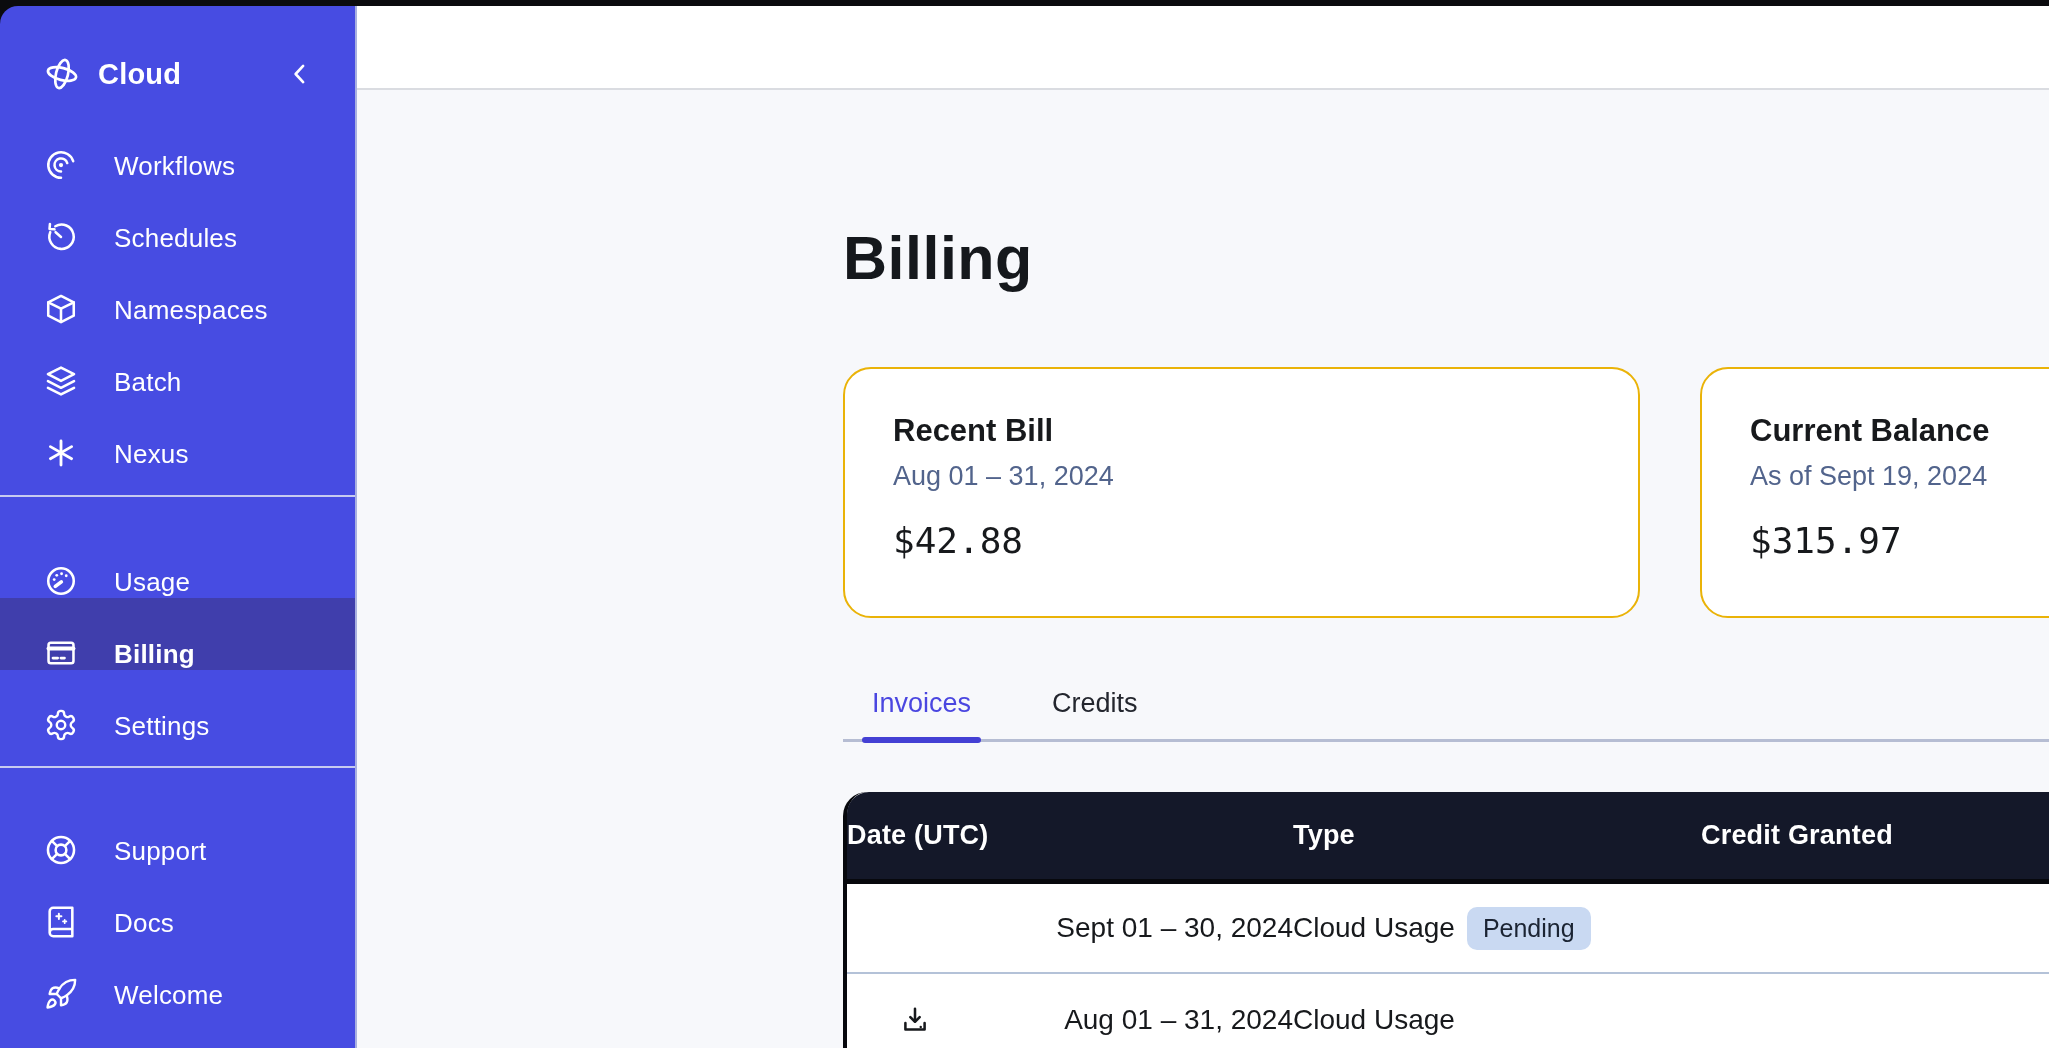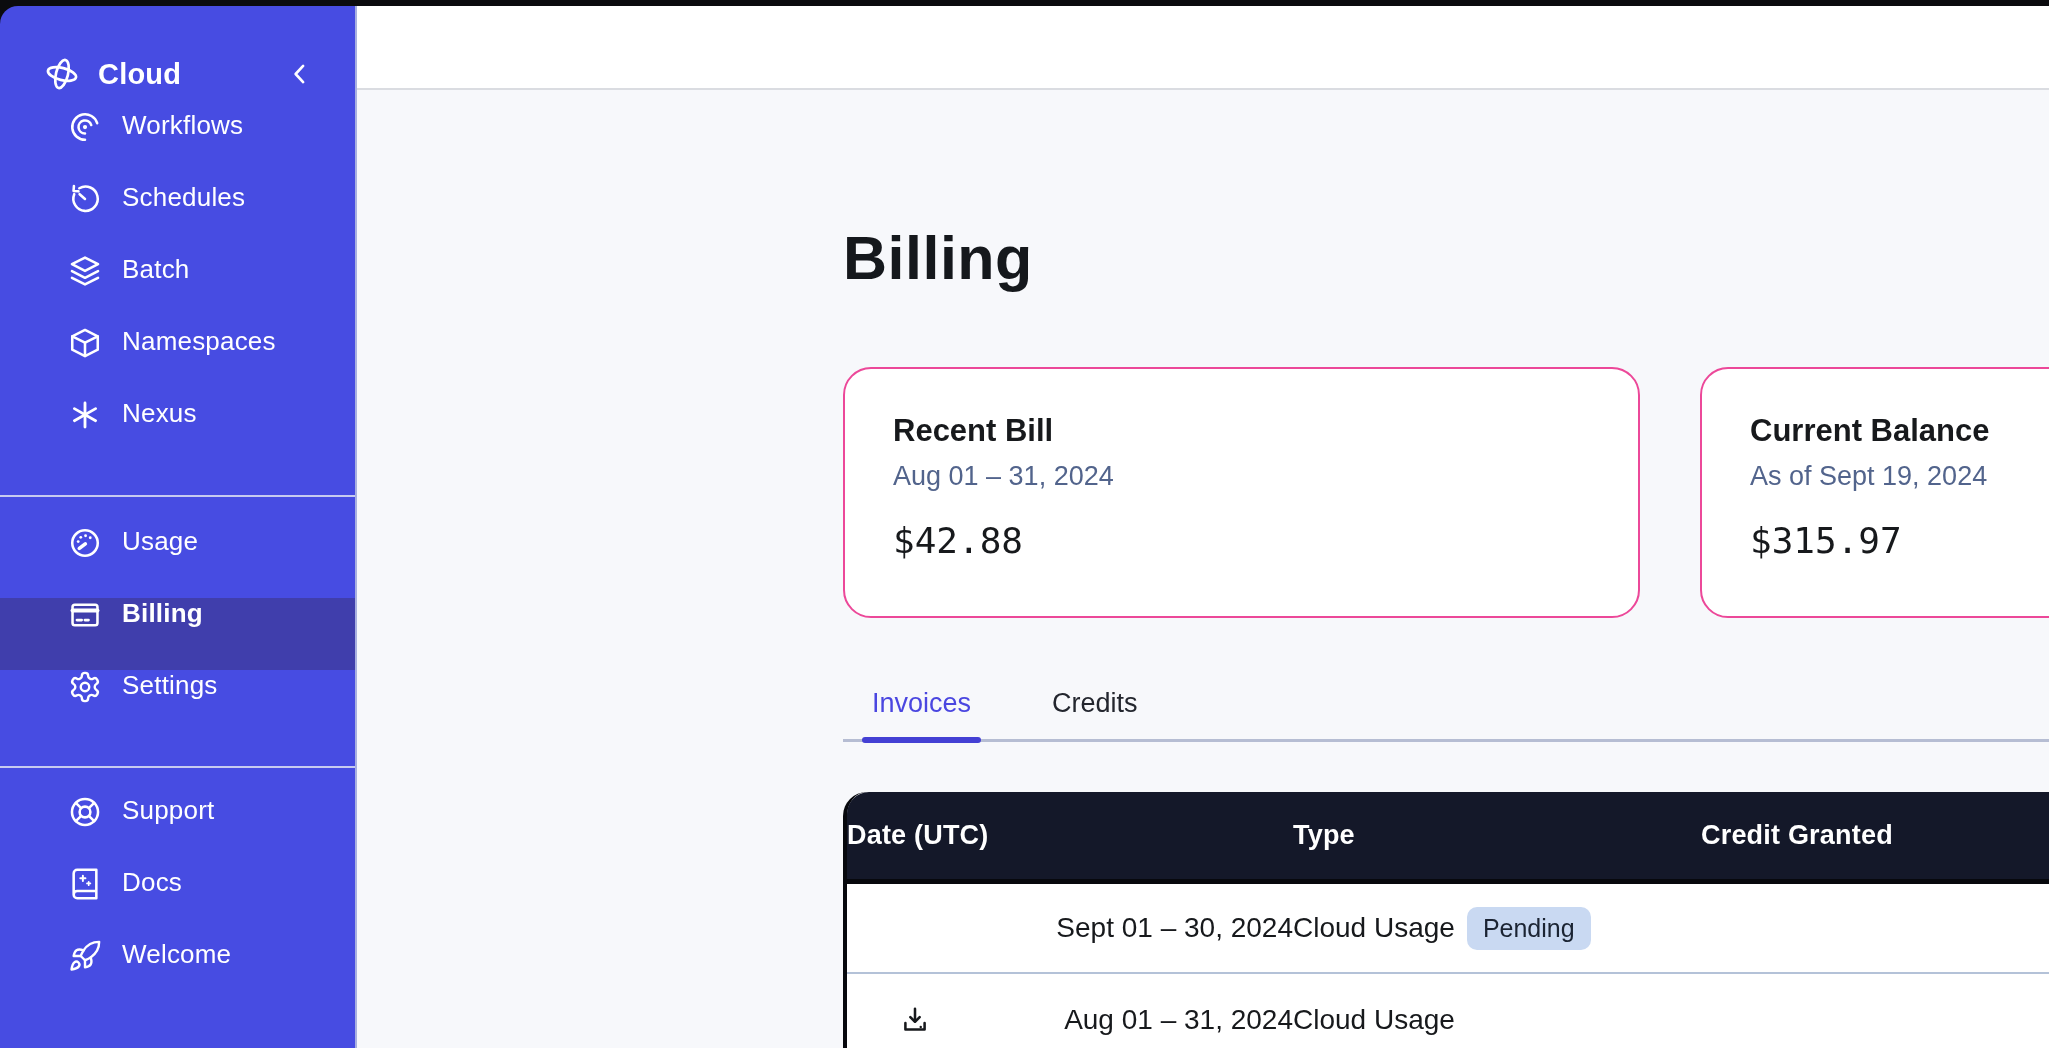--- a/index.html
+++ b/index.html
@@ -11,22 +11,22 @@
 
   
   .sidebar { width: 357px; flex: 0 0 357px; background: #474ce2;
              border-right: 2px solid #a9b0e0; padding-top: 32px; color: #fff; }
   .side-header { height: 72px; display: flex; align-items: center;
                  padding: 0 40px 0 44px; }
   .side-header .logo-wrap { width: 36px; height: 36px; margin-right: 18px; flex: 0 0 auto; }
   .side-header .label { font-size: 29px; font-weight: 700; letter-spacing: .2px; flex: 1; }
   .collapse { width: 30px; height: 30px; cursor: pointer; }
 
-  .nav-item { height: 72px; display: flex; align-items: flex-start; padding: 0 20px 0 68px;
-              cursor: pointer; }
+  .nav-item { height: 72px; display: flex; align-items: flex-end; padding: 0 20px 0 44px;
+              cursor: pointer; gap: 16px; }
   .nav-item .ico { width: 34px; height: 34px; margin-right: 20px; flex: 0 0 auto; }
   .nav-item .label { font-size: 26px; font-weight: 400; letter-spacing: .2px; }
   .nav-item.active { background: #403eac; }
   .nav-item.active .label { font-weight: 700; }
 
   .side-divider { height: 2px; background: #c7cbf0; border: 0; }
   .divider-a { margin: 25px 0 29px 0; }
   .divider-b { margin: 24px 0 27px 0; }
 
   svg.white-icon { stroke: #ffffff; fill: none; stroke-width: 1.8;
@@ -35,21 +35,21 @@
   
   .main { position: relative; width: 1692px; height: 100%;
           background: #f7f8fb; overflow: hidden; }
   .topbar { height: 84px; background: #ffffff; border-bottom: 2px solid #dadce1; }
   .content { padding-left: 486px; width: 2090px; }
 
   .page-title { margin-top: 138px; font-size: 61px; font-weight: 700;
                 color: #15181c; line-height: 1; letter-spacing: .5px; }
 
   .cards { display: flex; gap: 60px; margin-top: 78px; }
-  .card { width: 797px; height: 251px; background: #fff; border: 2px solid #ec4899;
+  .card { width: 797px; height: 251px; background: #fff; border: 2px solid #eab308;
           border-radius: 28px; padding: 44px 48px; flex: 0 0 auto; }
   .card-title { font-size: 31px; font-weight: 700; color: #17191c; }
   .card-period { font-size: 27px; color: #52648c; margin-top: 12px; }
   .card-amount { font-size: 36px; color: #17191c; margin-top: 28px;
                  font-family: "DejaVu Sans Mono", monospace; }
 
   .tabs { display: flex; gap: 44px; margin-top: 70px; width: 1600px;
           border-bottom: 3px solid #b6bdd3; }
   .tab { font-size: 27px; padding: 0 8px 20px 8px; color: #23262e; cursor: pointer;
          position: relative; margin-left: 21px; }
@@ -116,37 +116,37 @@
           <polyline points="4.2,2.8 3.9,6.3 7.4,6.6"></polyline>
           <path d="M12 12 8.2 8.6"></path>
         </svg>
       </span>
       <span class="label">Schedules</span>
     </div>
 
     <div class="nav-item">
       <span class="ico">
         <svg class="white-icon" width="34" height="34" viewBox="0 0 24 24">
+          <path d="M21 7.3 12 2.8 3 7.3v9.4l9 4.5 9-4.5V7.3z"></path>
+          <path d="M3 7.3l9 4.5 9-4.5"></path>
+          <path d="M12 11.8v9.4"></path>
+        </svg>
+      </span>
+      <span class="label">Namespaces</span>
+    </div>
+
+    <div class="nav-item">
+      <span class="ico">
+        <svg class="white-icon" width="34" height="34" viewBox="0 0 24 24">
           <path d="M12 2.5 2.8 7.2 12 11.9l9.2-4.7L12 2.5z"></path>
           <path d="m2.8 12.1 9.2 4.7 9.2-4.7"></path>
           <path d="m2.8 16.8 9.2 4.7 9.2-4.7"></path>
         </svg>
       </span>
       <span class="label">Batch</span>
-    </div>
-
-    <div class="nav-item">
-      <span class="ico">
-        <svg class="white-icon" width="34" height="34" viewBox="0 0 24 24">
-          <path d="M21 7.3 12 2.8 3 7.3v9.4l9 4.5 9-4.5V7.3z"></path>
-          <path d="M3 7.3l9 4.5 9-4.5"></path>
-          <path d="M12 11.8v9.4"></path>
-        </svg>
-      </span>
-      <span class="label">Namespaces</span>
     </div>
 
     <div class="nav-item">
       <span class="ico">
         <svg class="white-icon" width="34" height="34" viewBox="0 0 24 24" style="stroke-width:2">
           <path d="M12 3.5v17"></path>
           <path d="M4.5 7.5 19.5 16"></path>
           <path d="M19.5 7.5 4.5 16"></path>
         </svg>
       </span>

